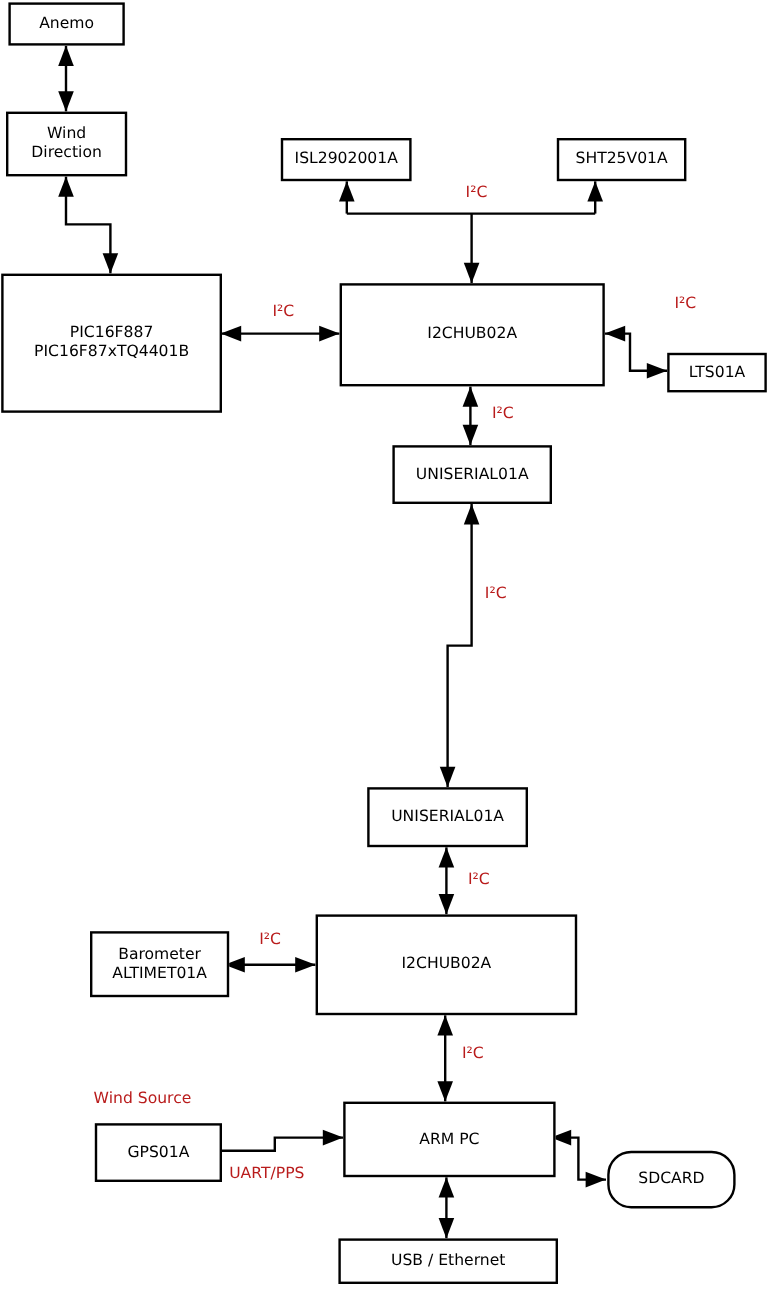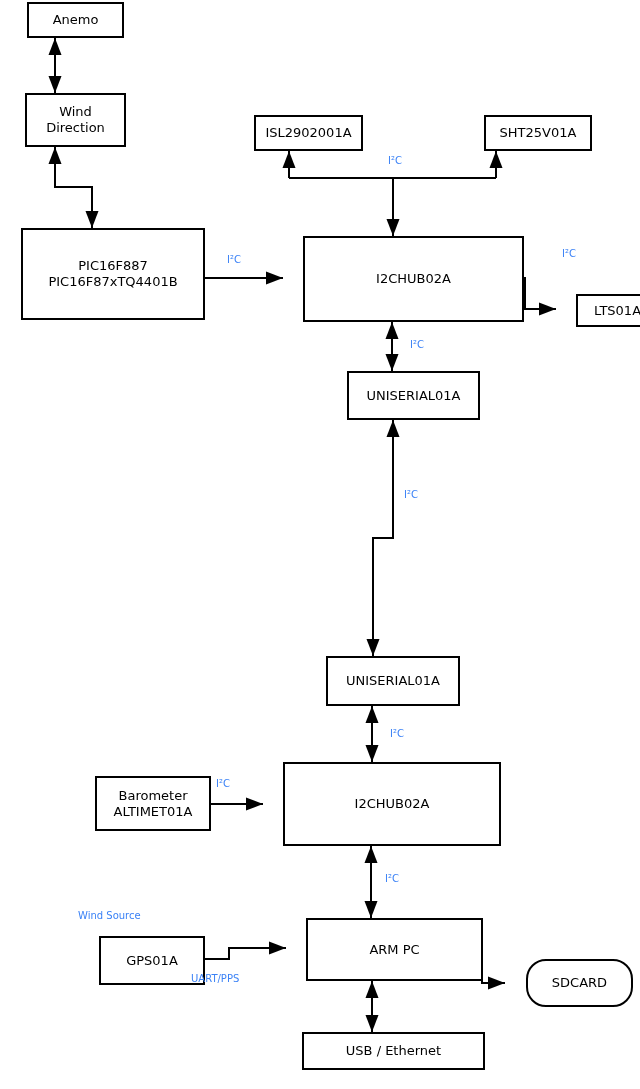--- a/index.html
+++ b/index.html
@@ -23,27 +23,26 @@
     background: #ffffff;
     display: flex;
     flex-direction: column;
     align-items: center;
     justify-content: center;
     text-align: center;
     font-size: 13px;
     line-height: 16px;
     color: #000000;
     white-space: nowrap;
-    margin-left: 20px;
   }
   .flabel {
     position: absolute;
-    font-size: 10px;
+    font-size: 13px;
     line-height: 15px;
-    color: #3b82f6;
+    color: #b91c1c;
     white-space: nowrap;
   }
 </style>
 </head>
 <body>
 
 <div class="stage">
   <svg class="edge-layer" id="edge-layer" viewBox="0 0 640 1089" xmlns="http://www.w3.org/2000/svg">
       <polyline points="55,38 55,93" fill="none" stroke="#000000" stroke-width="2"></polyline>
       <polyline points="55,147 55,187 92,187 92,228" fill="none" stroke="#000000" stroke-width="2"></polyline>
@@ -89,21 +88,21 @@
       <polygon points="372,1032 365.5,1015 378.5,1015" fill="#000000"></polygon>
     </svg>
   <div id="node-layer">
       <div class="node" style="left: 7px; top: 2px; width: 97px; height: 36px;">
         <div>Anemo</div>
       </div>
       <div class="node" style="left: 5px; top: 93px; width: 101px; height: 54px;">
         <div>Wind</div>
         <div>Direction</div>
       </div>
-      <div class="node" style="left: 1px; top: 228px; width: 184px; height: 92px;">
+      <div class="node" style="left: 1px; top: 228px; width: 184px; height: 116px;">
         <div>PIC16F887</div>
         <div>PIC16F87xTQ4401B</div>
       </div>
       <div class="node" style="left: 234px; top: 115px; width: 109px; height: 36px;">
         <div>ISL2902001A</div>
       </div>
       <div class="node" style="left: 464px; top: 115px; width: 108px; height: 36px;">
         <div>SHT25V01A</div>
       </div>
       <div class="node" style="left: 283px; top: 236px; width: 221px; height: 86px;">

